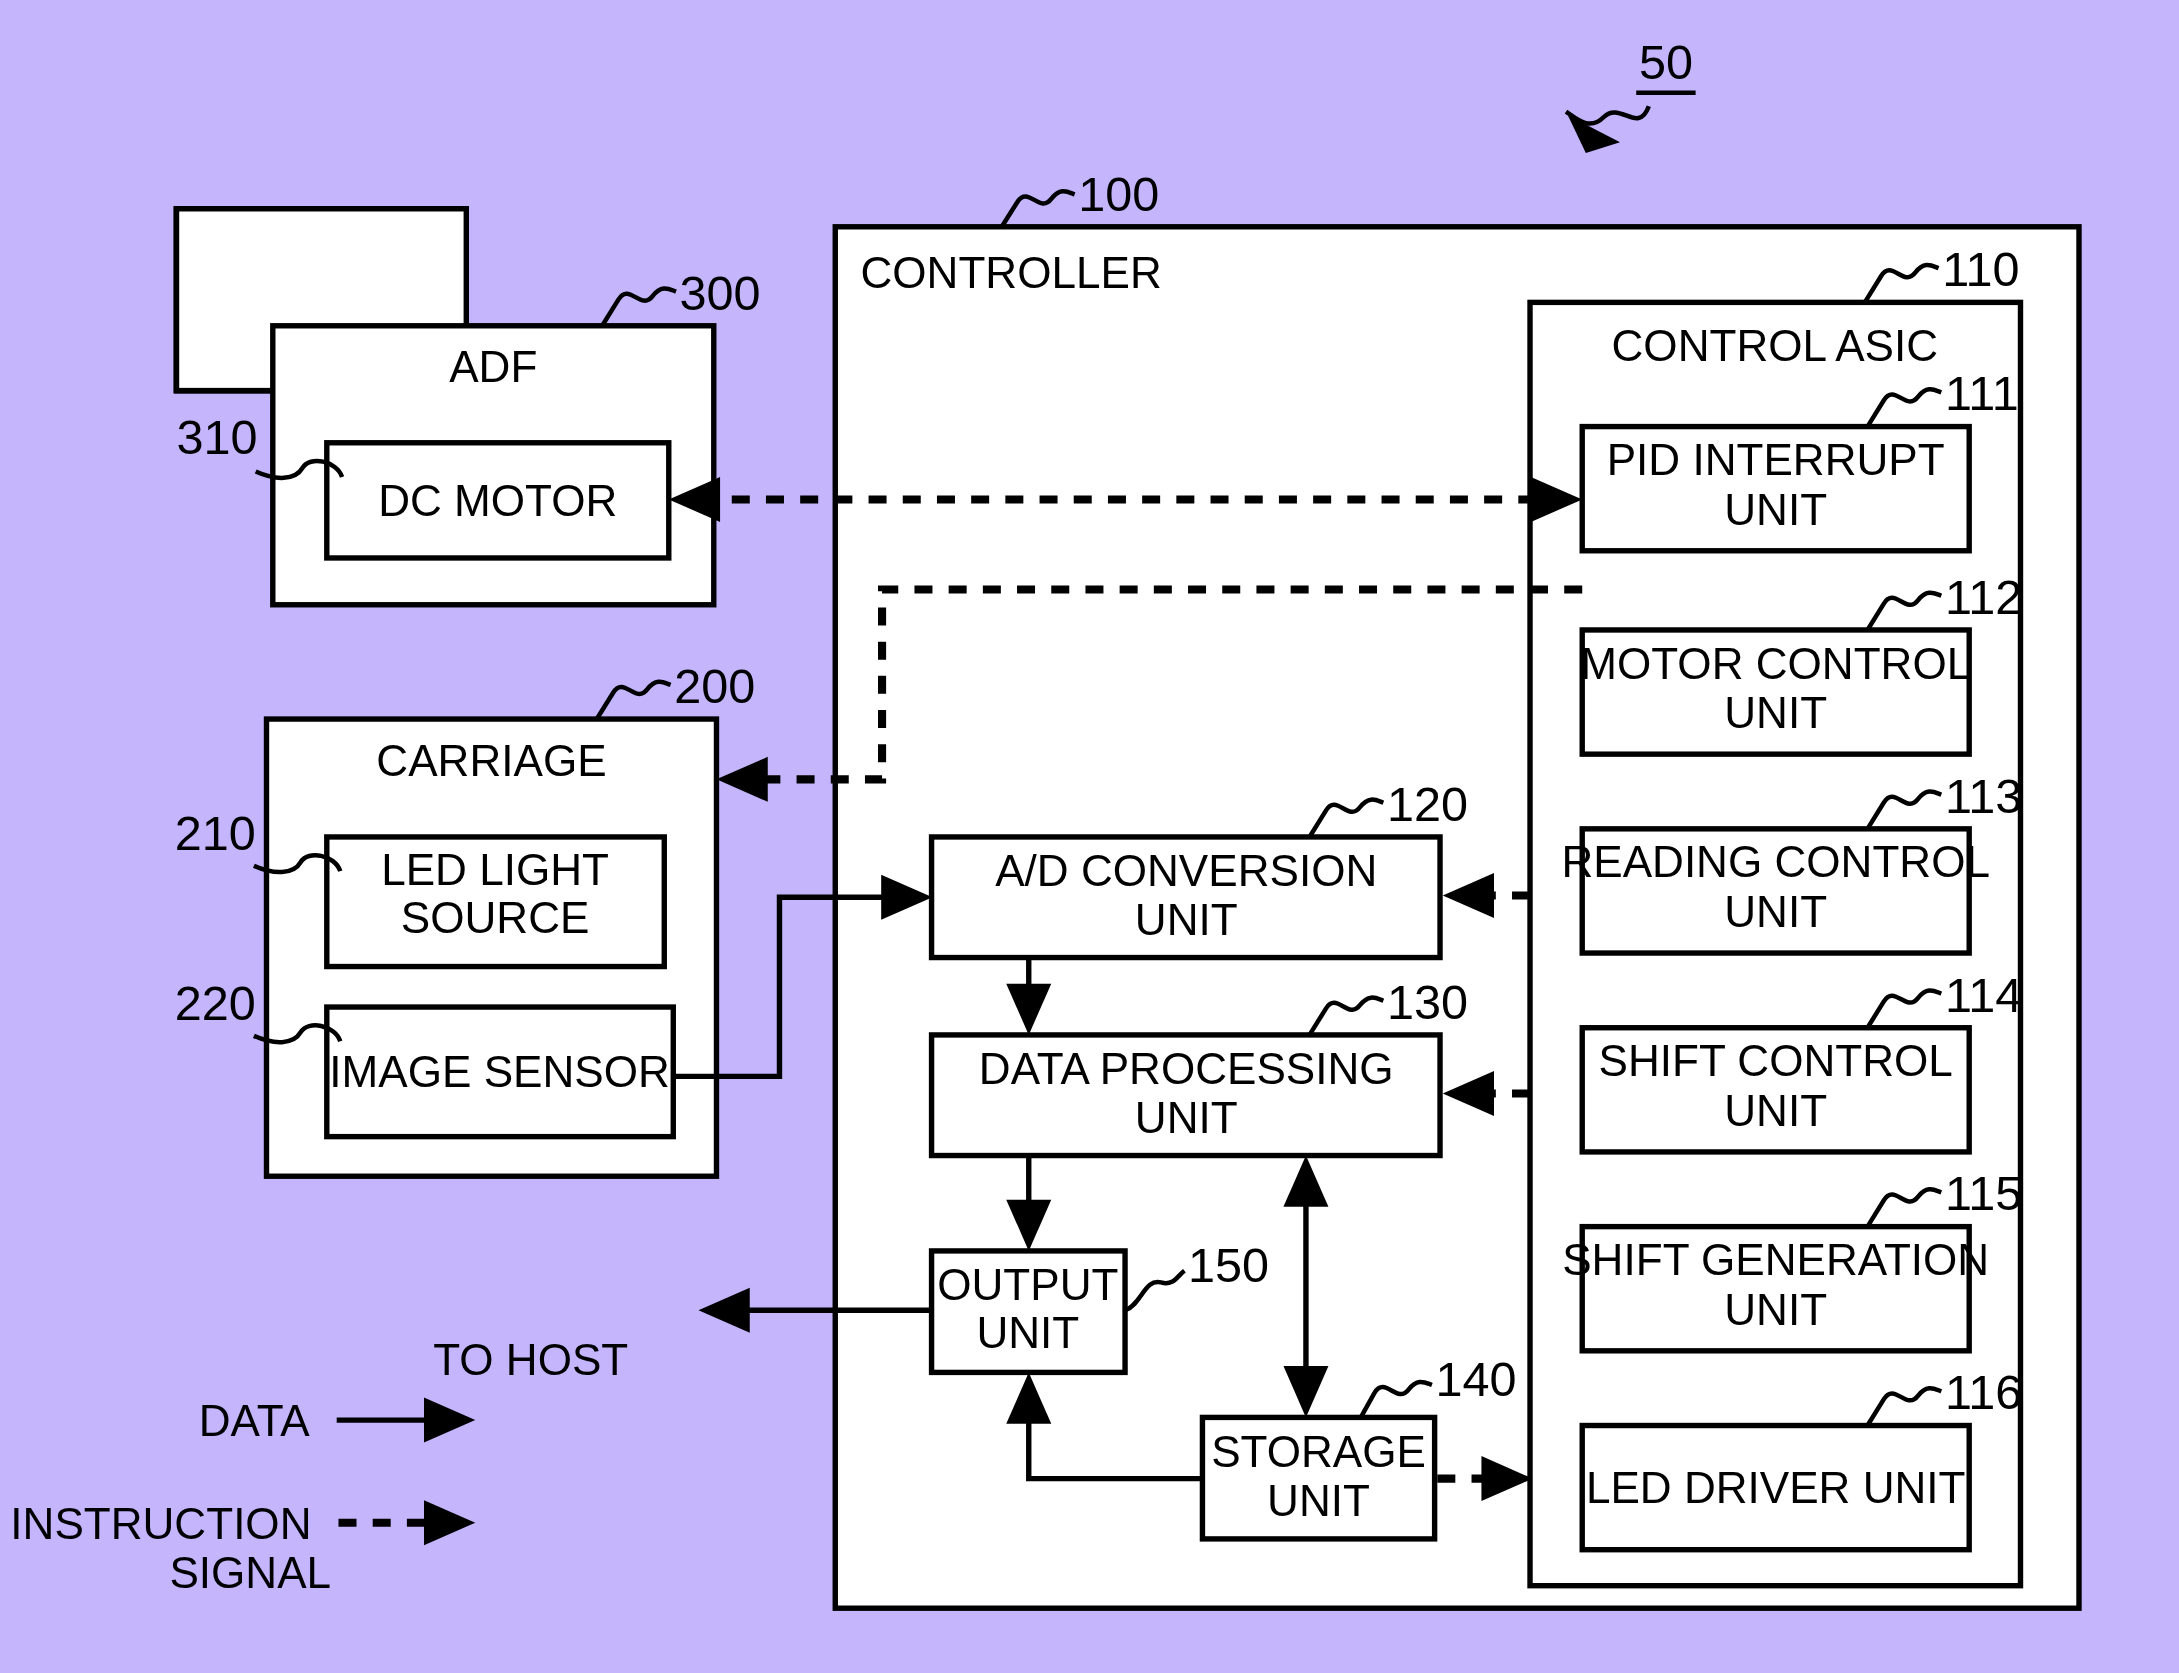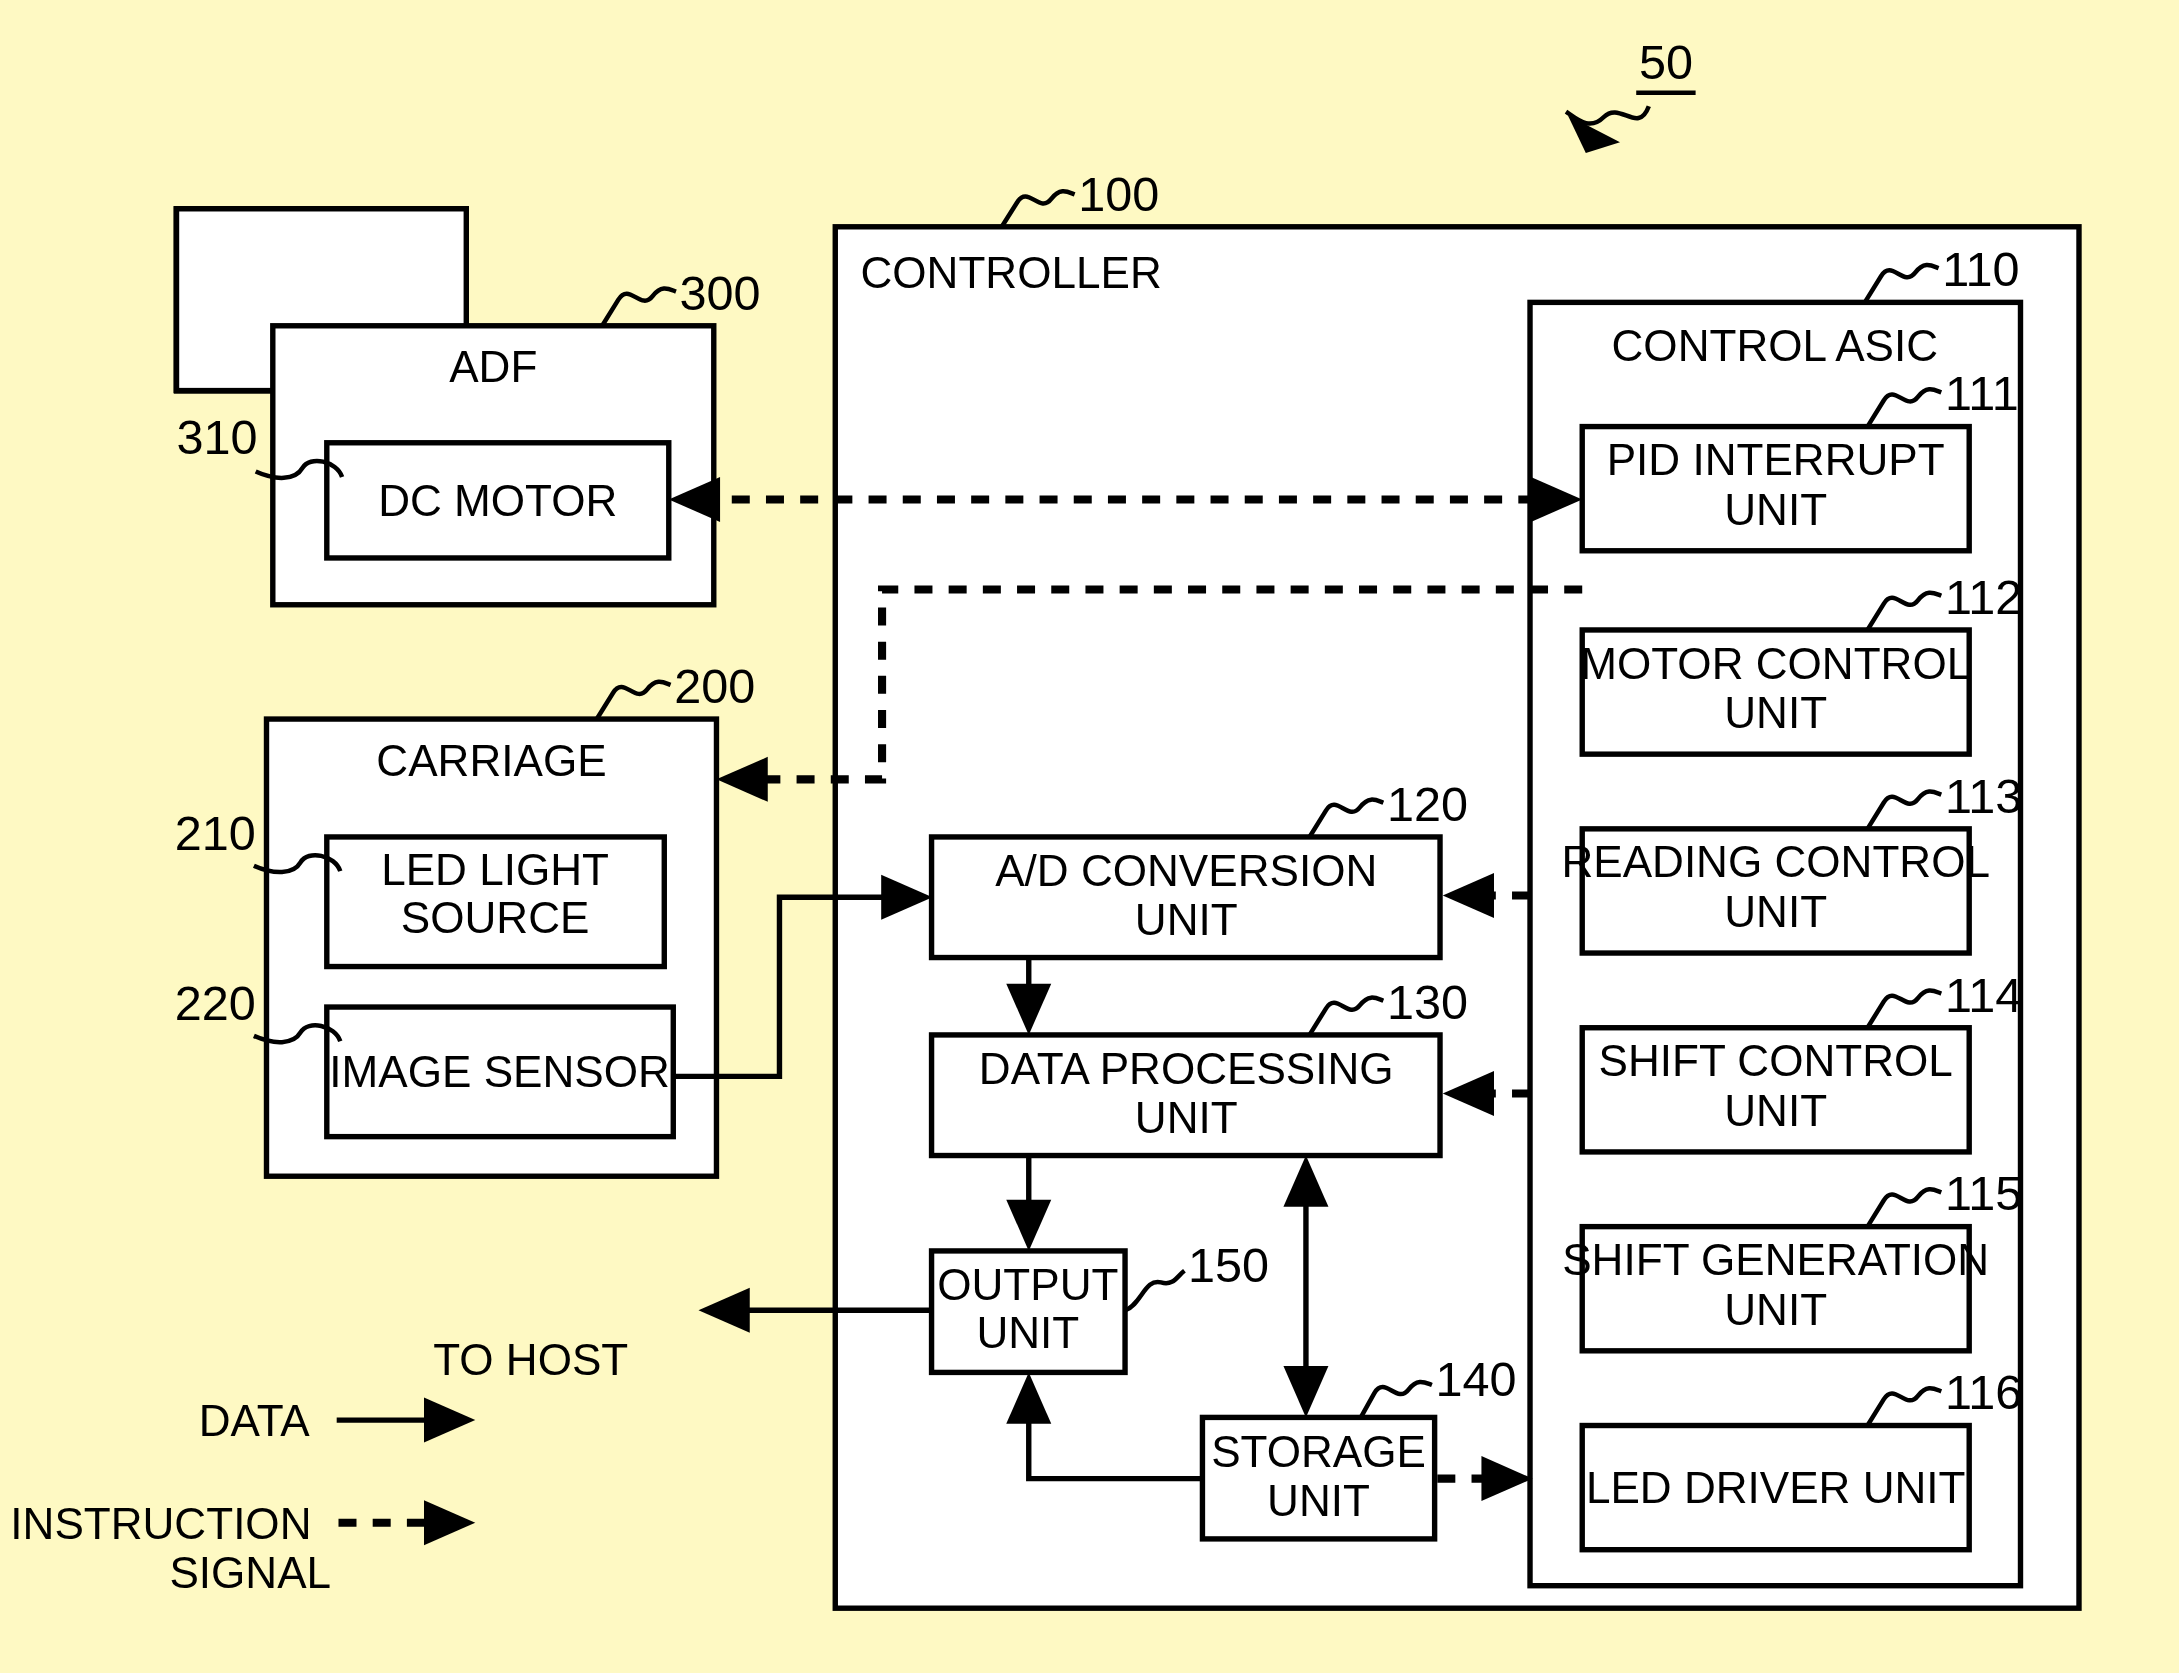--- a/index.html
+++ b/index.html
@@ -9,21 +9,21 @@
   }
   body {
     width: 2179px;
     height: 1673px;
     font-family: "Liberation Sans", sans-serif;
   }
   #figure {
     position: relative;
     width: 2179px;
     height: 1673px;
-    background: #fef9c3;
+    background: #c4b5fd;
   }
   svg.layer {
     position: absolute;
     top: 0;
     left: 0;
     width: 2179px;
     height: 1673px;
   }
   .bx { fill: #ffffff; stroke: #000000; stroke-width: 6; }
   .ln { stroke: #000000; stroke-width: 6; fill: none; }

